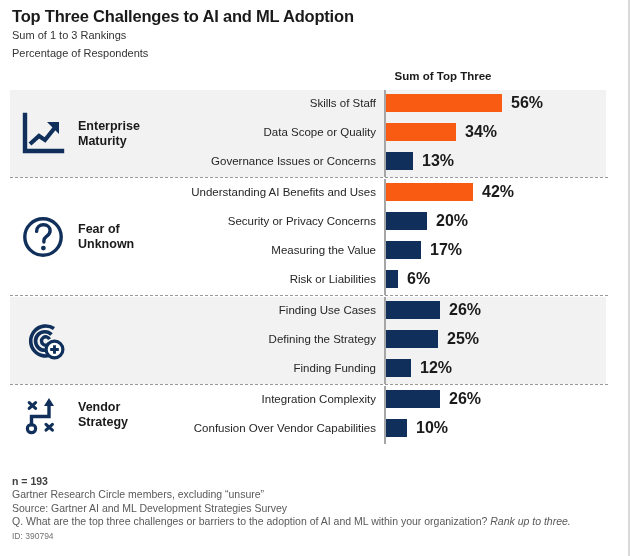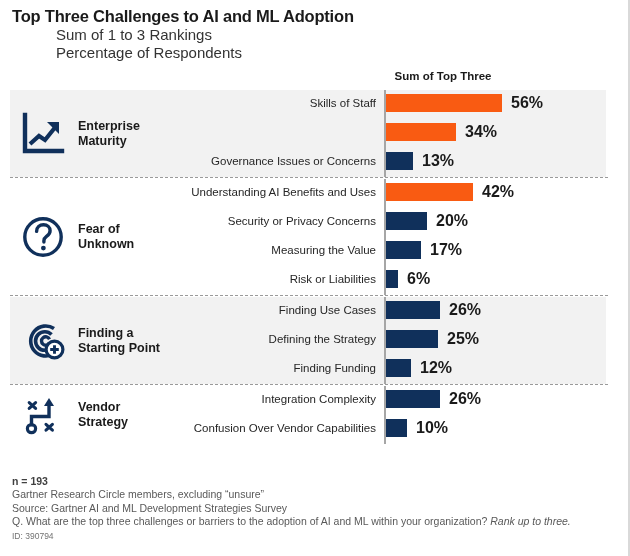--- a/index.html
+++ b/index.html
@@ -30,25 +30,24 @@
   }
   .hdr-title {
     font-size: 16.5px;
     font-weight: bold;
     color: #1a1a1a;
     letter-spacing: -0.2px;
     line-height: 20px;
     white-space: nowrap;
   }
   .hdr-sub {
-    font-size: 15px;
+    font-size: 11px;
     color: #333333;
     line-height: 18px;
     white-space: nowrap;
-    margin-left: 44px;
   }
 
   
   .col-hdr {
     position: absolute;
     top: 70px;
     left: 386px;
     font-size: 11.5px;
     font-weight: bold;
     color: #1a1a1a;
@@ -191,20 +190,21 @@
     </svg>
       </div>
       <div class="grp-label" style="top: 28.5px;">Enterprise
 Maturity</div>
       <div class="row" style="top: 4px;">
         <div class="row-label">Skills of Staff</div>
         <div class="bar" style="width: 116px; background: rgb(249, 91, 18);"></div>
         <div class="bar-val" style="left: 511px;">56%</div>
       </div>
       <div class="row" style="top: 33px;">
+        <div class="row-label">Data Scope or Quality</div>
         <div class="bar" style="width: 70px; background: rgb(249, 91, 18);"></div>
         <div class="bar-val" style="left: 465px;">34%</div>
       </div>
       <div class="row" style="top: 62px;">
         <div class="row-label">Governance Issues or Concerns</div>
         <div class="bar" style="width: 27px; background: rgb(16, 48, 91);"></div>
         <div class="bar-val" style="left: 422px;">13%</div>
       </div>
       <div class="band-sep" style="top: 87px; border-top-color: rgb(154, 154, 154);"></div>
       <div class="band" style="top: 89px; height: 116px;"></div>
@@ -244,22 +244,20 @@
       <div class="axis-line" style="top: 207px; height: 87px; background: rgb(166, 166, 166);"></div>
       <div class="grp-icon" style="top: 227.5px;">
     <svg viewBox="0 0 46 46">
       <path d="M34 10.5 A15 15 0 1 0 34 35.5" fill="none" stroke="#10305B" stroke-width="3.6"></path>
       <path d="M31.5 16.5 A9.3 9.3 0 1 0 31.5 29.5" fill="none" stroke="#10305B" stroke-width="3.6"></path>
       <path d="M29.5 21.2 A4.2 4.2 0 1 0 29.5 24.8" fill="none" stroke="#10305B" stroke-width="3.4"></path>
       <circle cx="34.5" cy="31.5" r="8.4" fill="#ffffff" stroke="#10305B" stroke-width="3.2"></circle>
       <path d="M34.5 27.2 L34.5 35.8 M30.2 31.5 L38.8 31.5" stroke="#10305B" stroke-width="2.9" stroke-linecap="butt"></path>
     </svg>
       </div>
-      <div class="grp-label" style="top: 235.5px;">Finding a
-Starting Point</div>
       <div class="row" style="top: 211px;">
         <div class="row-label">Finding Use Cases</div>
         <div class="bar" style="width: 54px; background: rgb(16, 48, 91);"></div>
         <div class="bar-val" style="left: 449px;">26%</div>
       </div>
       <div class="row" style="top: 240px;">
         <div class="row-label">Defining the Strategy</div>
         <div class="bar" style="width: 52px; background: rgb(16, 48, 91);"></div>
         <div class="bar-val" style="left: 447px;">25%</div>
       </div>

